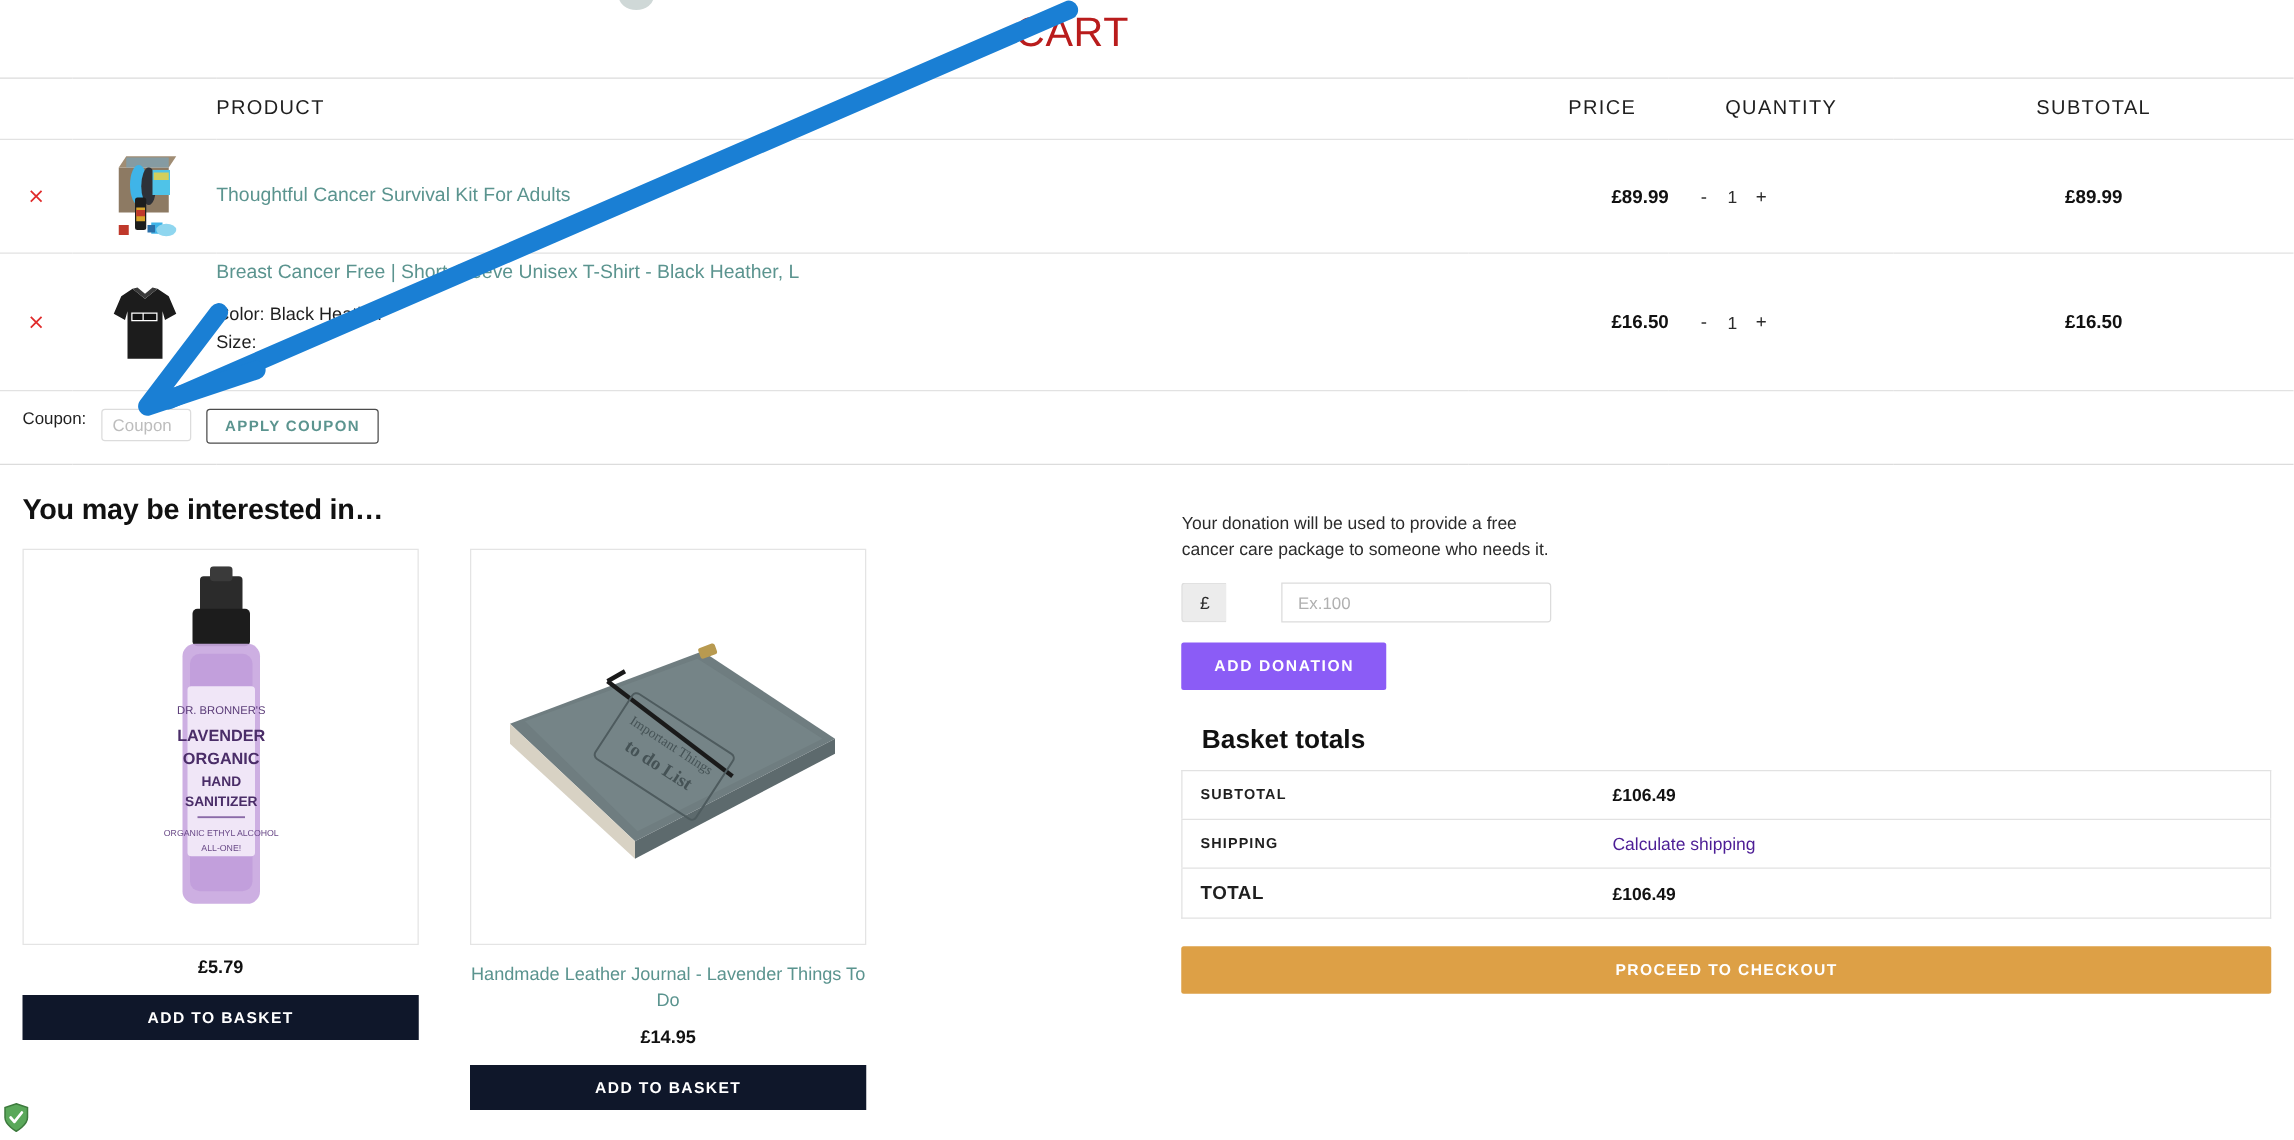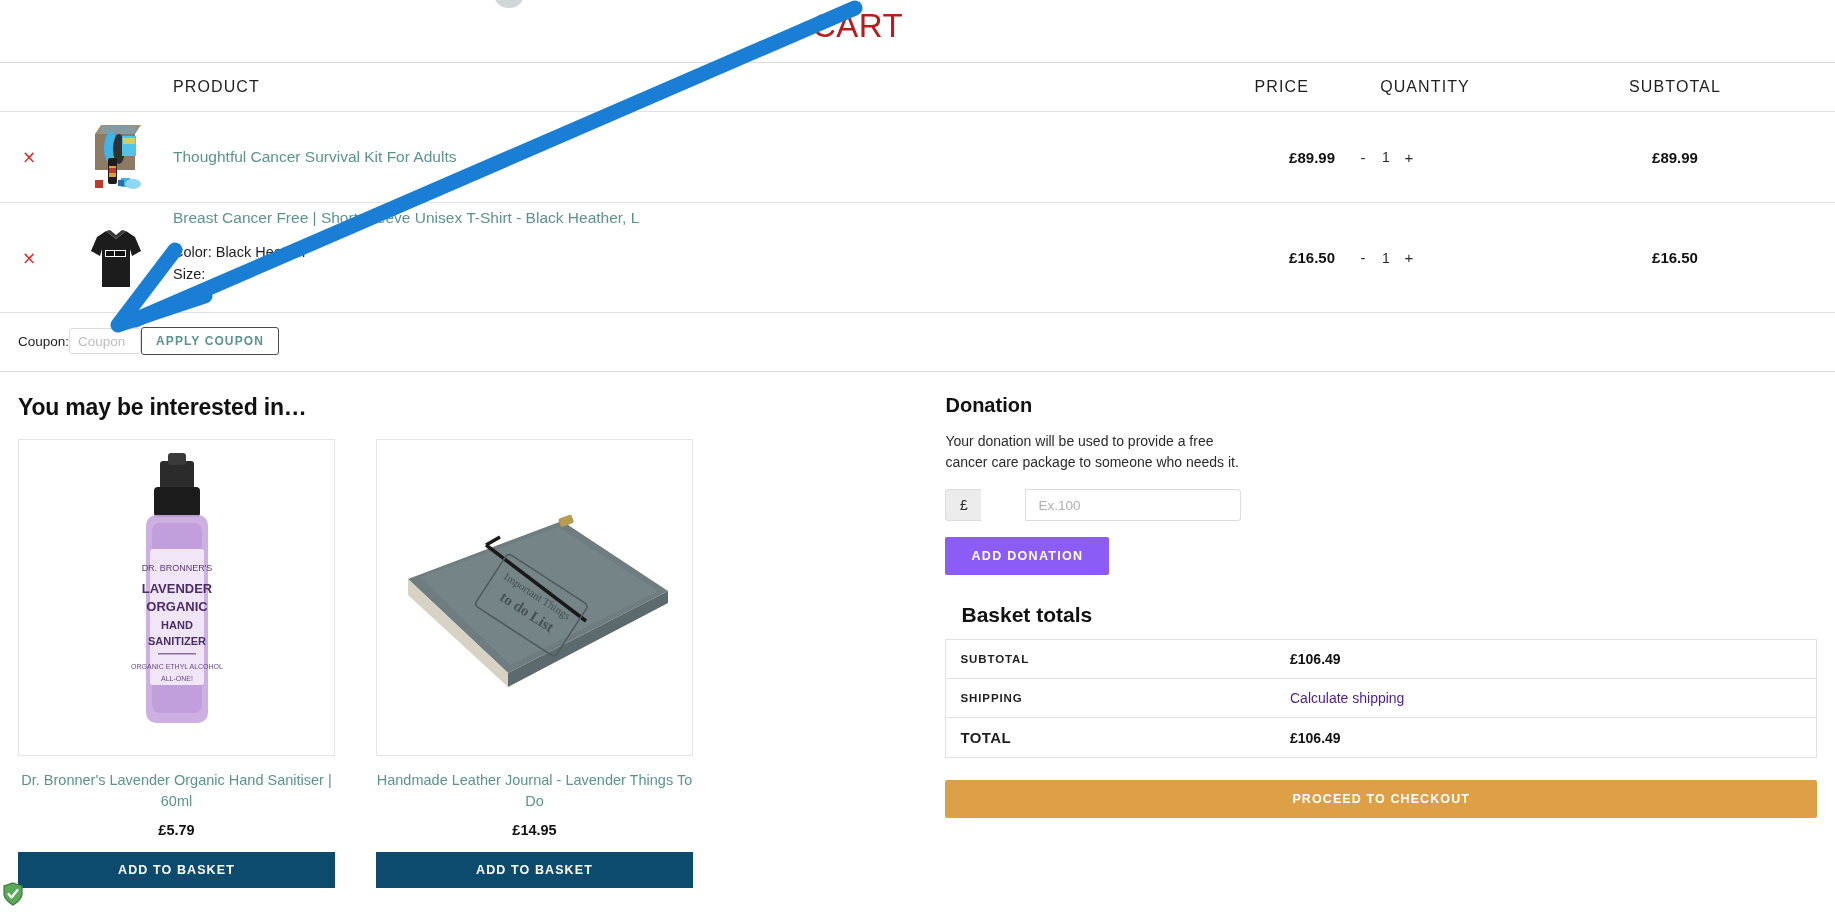--- a/index.html
+++ b/index.html
@@ -131,21 +131,21 @@
     color: #2b2b2b;
     min-width: 10px;
     text-align: center;
   }
 
   .row-h1 { height: 88px; }
   .row-h2 { height: 110px; }
 
   
   .coupon-row td { padding: 14px 0 16px 18px; border-bottom: none; }
-  .coupon-wrap { display: flex; align-items: center; }
+  .coupon-wrap { display: flex; gap: 12px; }
   .coupon-label { font-size: 13.5px; color: #1f1f1f; }
   .coupon-input {
     width: 72px;
     height: 26px;
     border: 1px solid #dcdcdc;
     border-radius: 3px;
     font-size: 13.5px;
     padding: 0 8px;
     color: #555;
     font-family: "Liberation Sans", sans-serif;
@@ -210,21 +210,21 @@
     font-size: 14.5px;
     font-weight: bold;
     color: #111;
     margin-top: 10px;
   }
   .btn-basket {
     display: block;
     width: 100%;
     margin-top: 14px;
     height: 36px;
-    background: #0c4a6e;
+    background: #0f172a;
     color: #fff;
     border: none;
     font-size: 12.5px;
     font-weight: bold;
     letter-spacing: 1.1px;
     cursor: pointer;
     font-family: "Liberation Sans", sans-serif;
   }
 
   
@@ -466,21 +466,20 @@
             <text x="75" y="118" font-family="Liberation Sans, sans-serif" font-size="9" fill="#5a3b78" text-anchor="middle">DR. BRONNER'S</text>
             <text x="75" y="140" font-family="Liberation Sans, sans-serif" font-size="13" font-weight="bold" fill="#4a2d68" text-anchor="middle">LAVENDER</text>
             <text x="75" y="158" font-family="Liberation Sans, sans-serif" font-size="13" font-weight="bold" fill="#4a2d68" text-anchor="middle">ORGANIC</text>
             <text x="75" y="176" font-family="Liberation Sans, sans-serif" font-size="11" font-weight="bold" fill="#4a2d68" text-anchor="middle">HAND</text>
             <text x="75" y="192" font-family="Liberation Sans, sans-serif" font-size="11" font-weight="bold" fill="#4a2d68" text-anchor="middle">SANITIZER</text>
             <rect x="56" y="200" width="38" height="1.5" fill="#8a6aa8"></rect>
             <text x="75" y="216" font-family="Liberation Sans, sans-serif" font-size="7" fill="#6a4a88" text-anchor="middle">ORGANIC ETHYL ALCOHOL</text>
             <text x="75" y="228" font-family="Liberation Sans, sans-serif" font-size="7" fill="#6a4a88" text-anchor="middle">ALL-ONE!</text>
           </svg>
         </div>
-        <a class="upsell-name" href="#">Dr. Bronner's Lavender Organic Hand Sanitiser | 60ml</a>
         <div class="upsell-price">£5.79</div>
         <button class="btn-basket">ADD TO BASKET</button>
       </div>
 
       <div class="upsell-card">
         <div class="upsell-imgbox">
           <svg width="290" height="230" viewBox="0 0 290 230">
             <path d="M18 96 L172 38 L278 108 L118 190 Z" fill="#6f7d80"></path>
             <path d="M18 96 L118 190 L118 204 L18 112 Z" fill="#d8d2c4"></path>
             <path d="M118 190 L278 108 L278 120 L118 204 Z" fill="#5d6a6d"></path>
@@ -498,21 +497,20 @@
         <a class="upsell-name" href="#">Handmade Leather Journal - Lavender Things To Do</a>
         <div class="upsell-price">£14.95</div>
         <button class="btn-basket">ADD TO BASKET</button>
       </div>
 
     </div>
   </div>
 
   <div class="right-col">
 
-    <h3 class="donate-title">Donation</h3>
     <p class="donate-desc">Your donation will be used to provide a free cancer care package to someone who needs it.</p>
     <div class="donate-input-group">
       <span class="donate-prefix">£</span>
       <input class="donate-input" type="text" placeholder="Ex.100" style="">
     </div>
     <button class="btn-donate">ADD DONATION</button>
 
     <h3 class="totals-title">Basket totals</h3>
     <table class="totals-table">
       <tbody>

